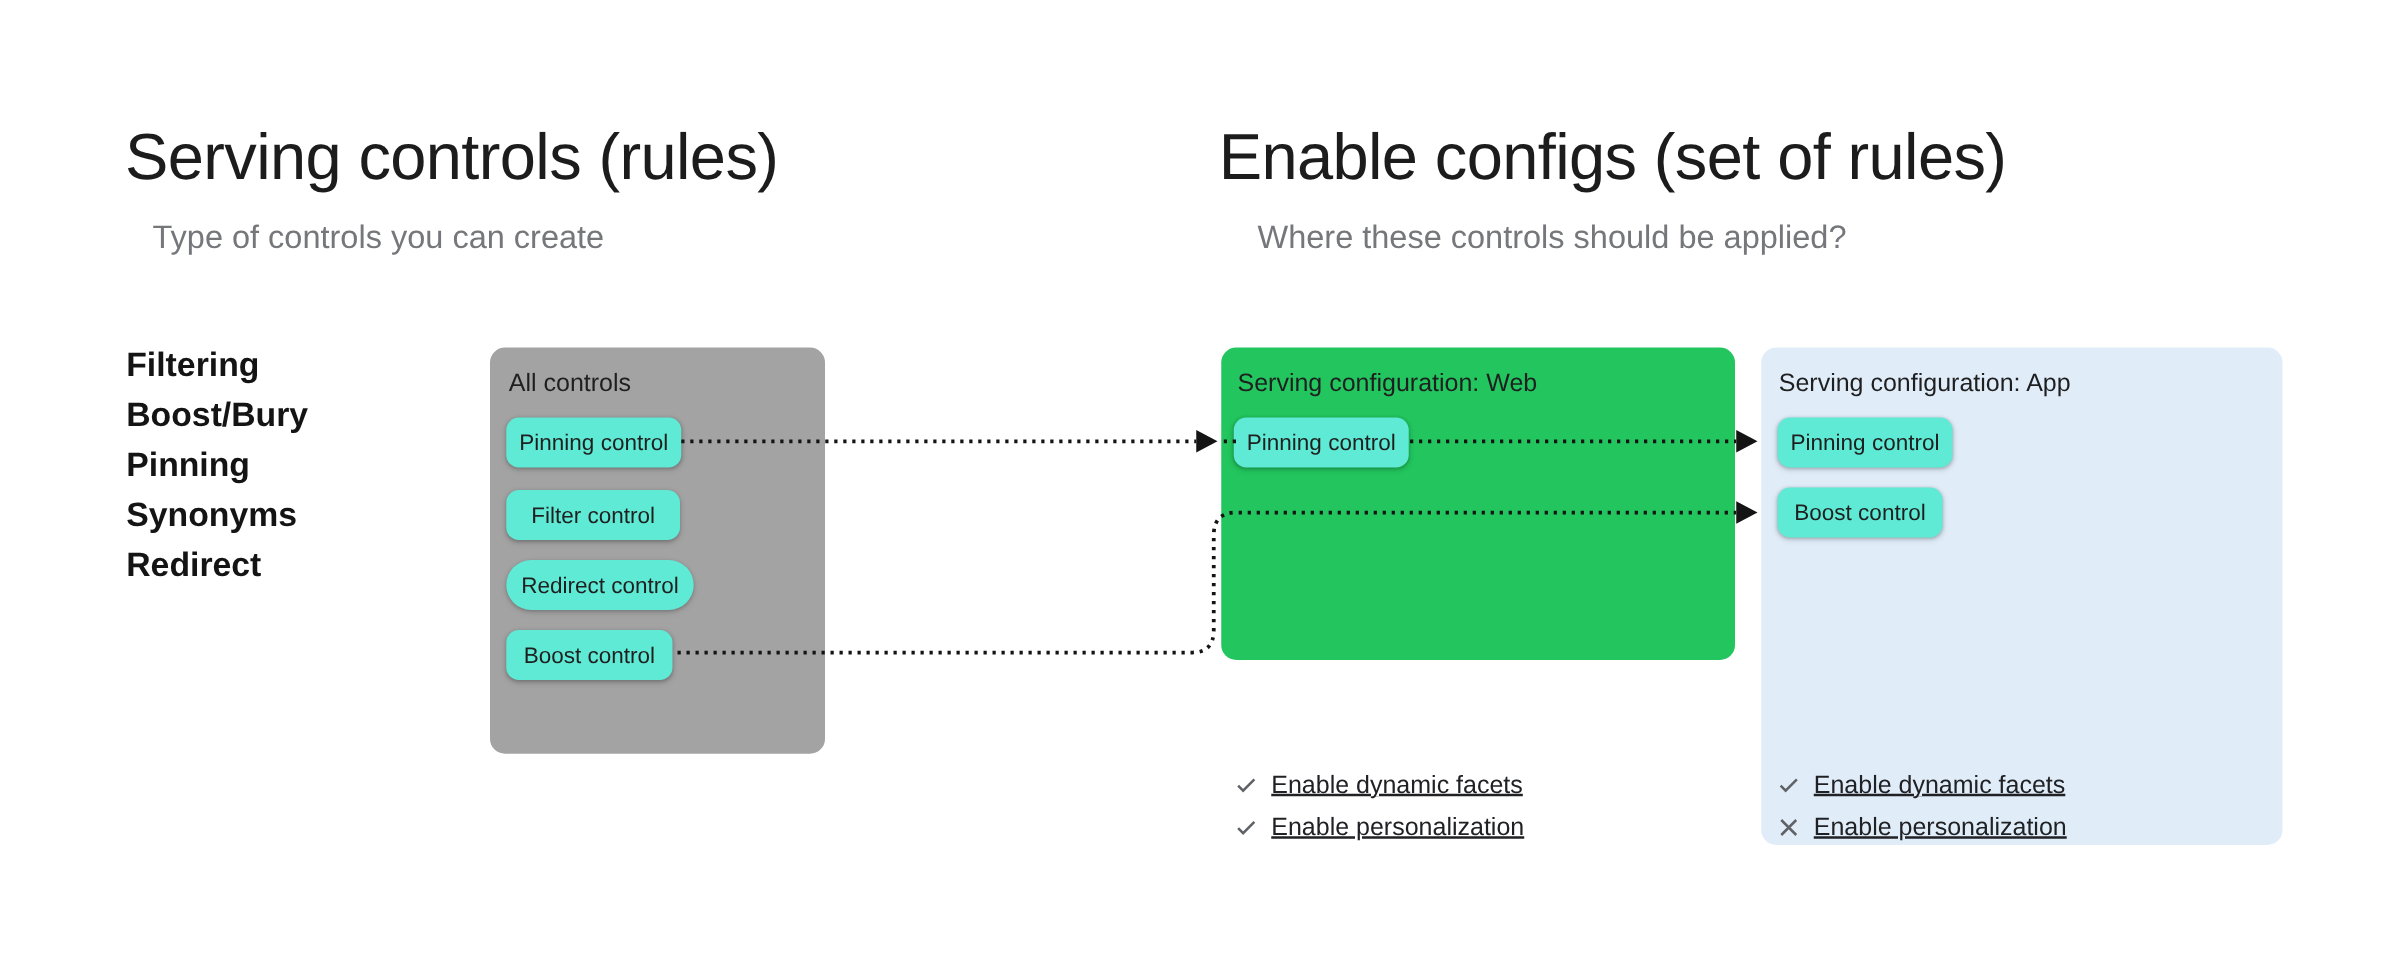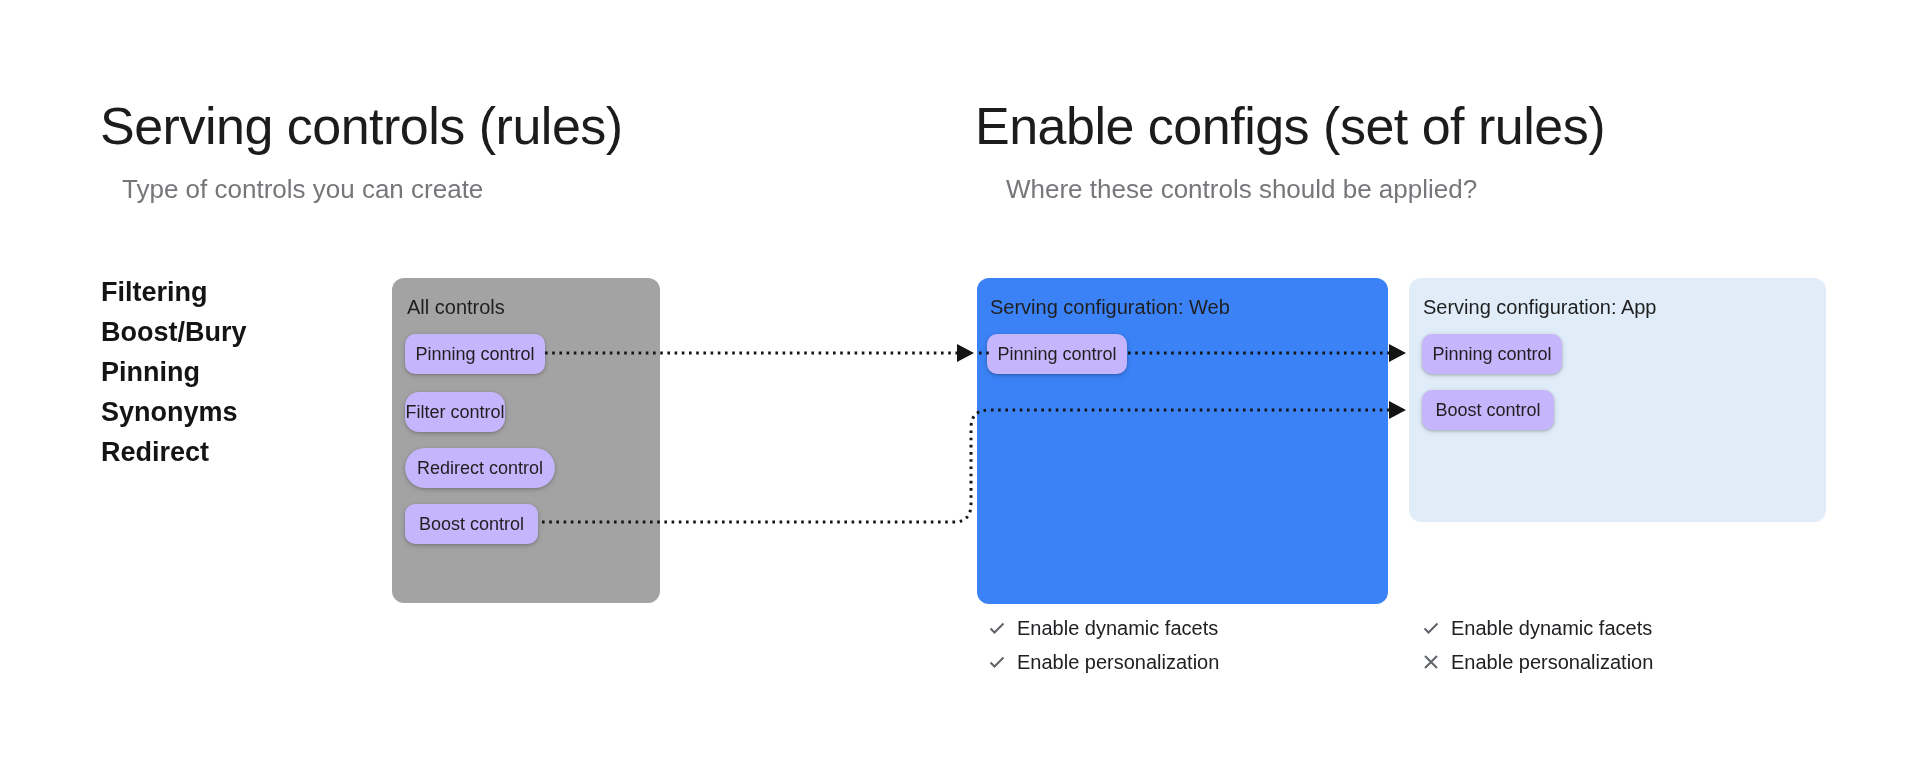--- a/index.html
+++ b/index.html
@@ -11,34 +11,34 @@
   .abs{position:absolute;}
   
   .h1{font-size:52px;font-weight:400;letter-spacing:-0.5px;color:#1c1c1c;white-space:nowrap;}
   .subtitle{font-size:26px;font-weight:400;color:#76777b;white-space:nowrap;}
   
   .ctype-list{left:101px;top:272px;}
   .ctype-item{height:40px;line-height:40px;font-size:27px;font-weight:600;color:#141414;white-space:nowrap;}
   
   .card{position:absolute;border-radius:12px;}
   .card-gray{left:392px;top:278px;width:268px;height:325px;background:#a3a3a3;}
-  .card-green{left:977px;top:278px;width:411px;height:326px;background:#3b82f6;text-decoration:underline;}
-  .card-blue{left:1409px;top:278px;width:417px;height:244px;background:#e0edf9;}
+  .card-green{left:977px;top:278px;width:411px;height:250px;background:#22c55e;text-decoration:underline;}
+  .card-blue{left:1409px;top:278px;width:417px;height:398px;background:#e0edf9;}
   .card-label{position:absolute;font-size:20px;color:#1f1f1f;white-space:nowrap;}
   
   .chip{
-    position:absolute;height:40px;background:#c4b5fd;border-radius:10px;
+    position:absolute;height:40px;background:#5eead4;border-radius:10px;
     display:flex;align-items:center;justify-content:center;
     font-size:18px;color:#1f1f1f;white-space:nowrap;
     box-shadow:0 1px 3px rgba(0,0,0,.22),0 2px 6px rgba(0,0,0,.10);
   }
   
   .feature-row{position:absolute;height:24px;display:flex;align-items:center;gap:11px;}
   .feature-icon{width:18px;height:18px;flex:0 0 18px;}
-  .feature-label{font-size:20px;color:#202124;white-space:nowrap;}
+  .feature-label{font-size:20px;color:#202124;white-space:nowrap;text-decoration:underline;}
   
   #arrows{position:absolute;left:0;top:0;pointer-events:none;}
 </style>
 </head>
 <body>
 
 <div class="abs h1" style="left:100px;top:96px;">Serving controls (rules)</div>
 <div class="abs subtitle" style="left:101px;top:174px;margin-left:21px;">Type of controls you can create</div>
 
 <div class="abs h1" style="left:975px;top:96px;">Enable configs (set of rules)</div>
@@ -49,21 +49,21 @@
   <div class="ctype-item">Boost/Bury</div>
   <div class="ctype-item">Pinning</div>
   <div class="ctype-item">Synonyms</div>
   <div class="ctype-item">Redirect</div>
 </div>
 
 <div class="card card-gray">
   <div class="card-label" style="left:15px;top:18px;">All controls</div>
 </div>
 <div class="chip" style="left:405px;top:334px;width:140px;">Pinning control</div>
-<div class="chip" style="left:405px;top:392px;width:100px;border-radius:14px;">Filter control</div>
+<div class="chip" style="left:405px;top:392px;width:139px;">Filter control</div>
 <div class="chip" style="left:405px;top:448px;width:150px;border-radius:20px;">Redirect control</div>
 <div class="chip" style="left:405px;top:504px;width:133px;">Boost control</div>
 
 <div class="card card-green">
   <div class="card-label" style="left:13px;top:18px;">Serving configuration: Web</div>
 </div>
 <div class="chip" style="left:987px;top:334px;width:140px;">Pinning control</div>
 
 <div class="card card-blue">
   <div class="card-label" style="left:14px;top:18px;">Serving configuration: App</div>

